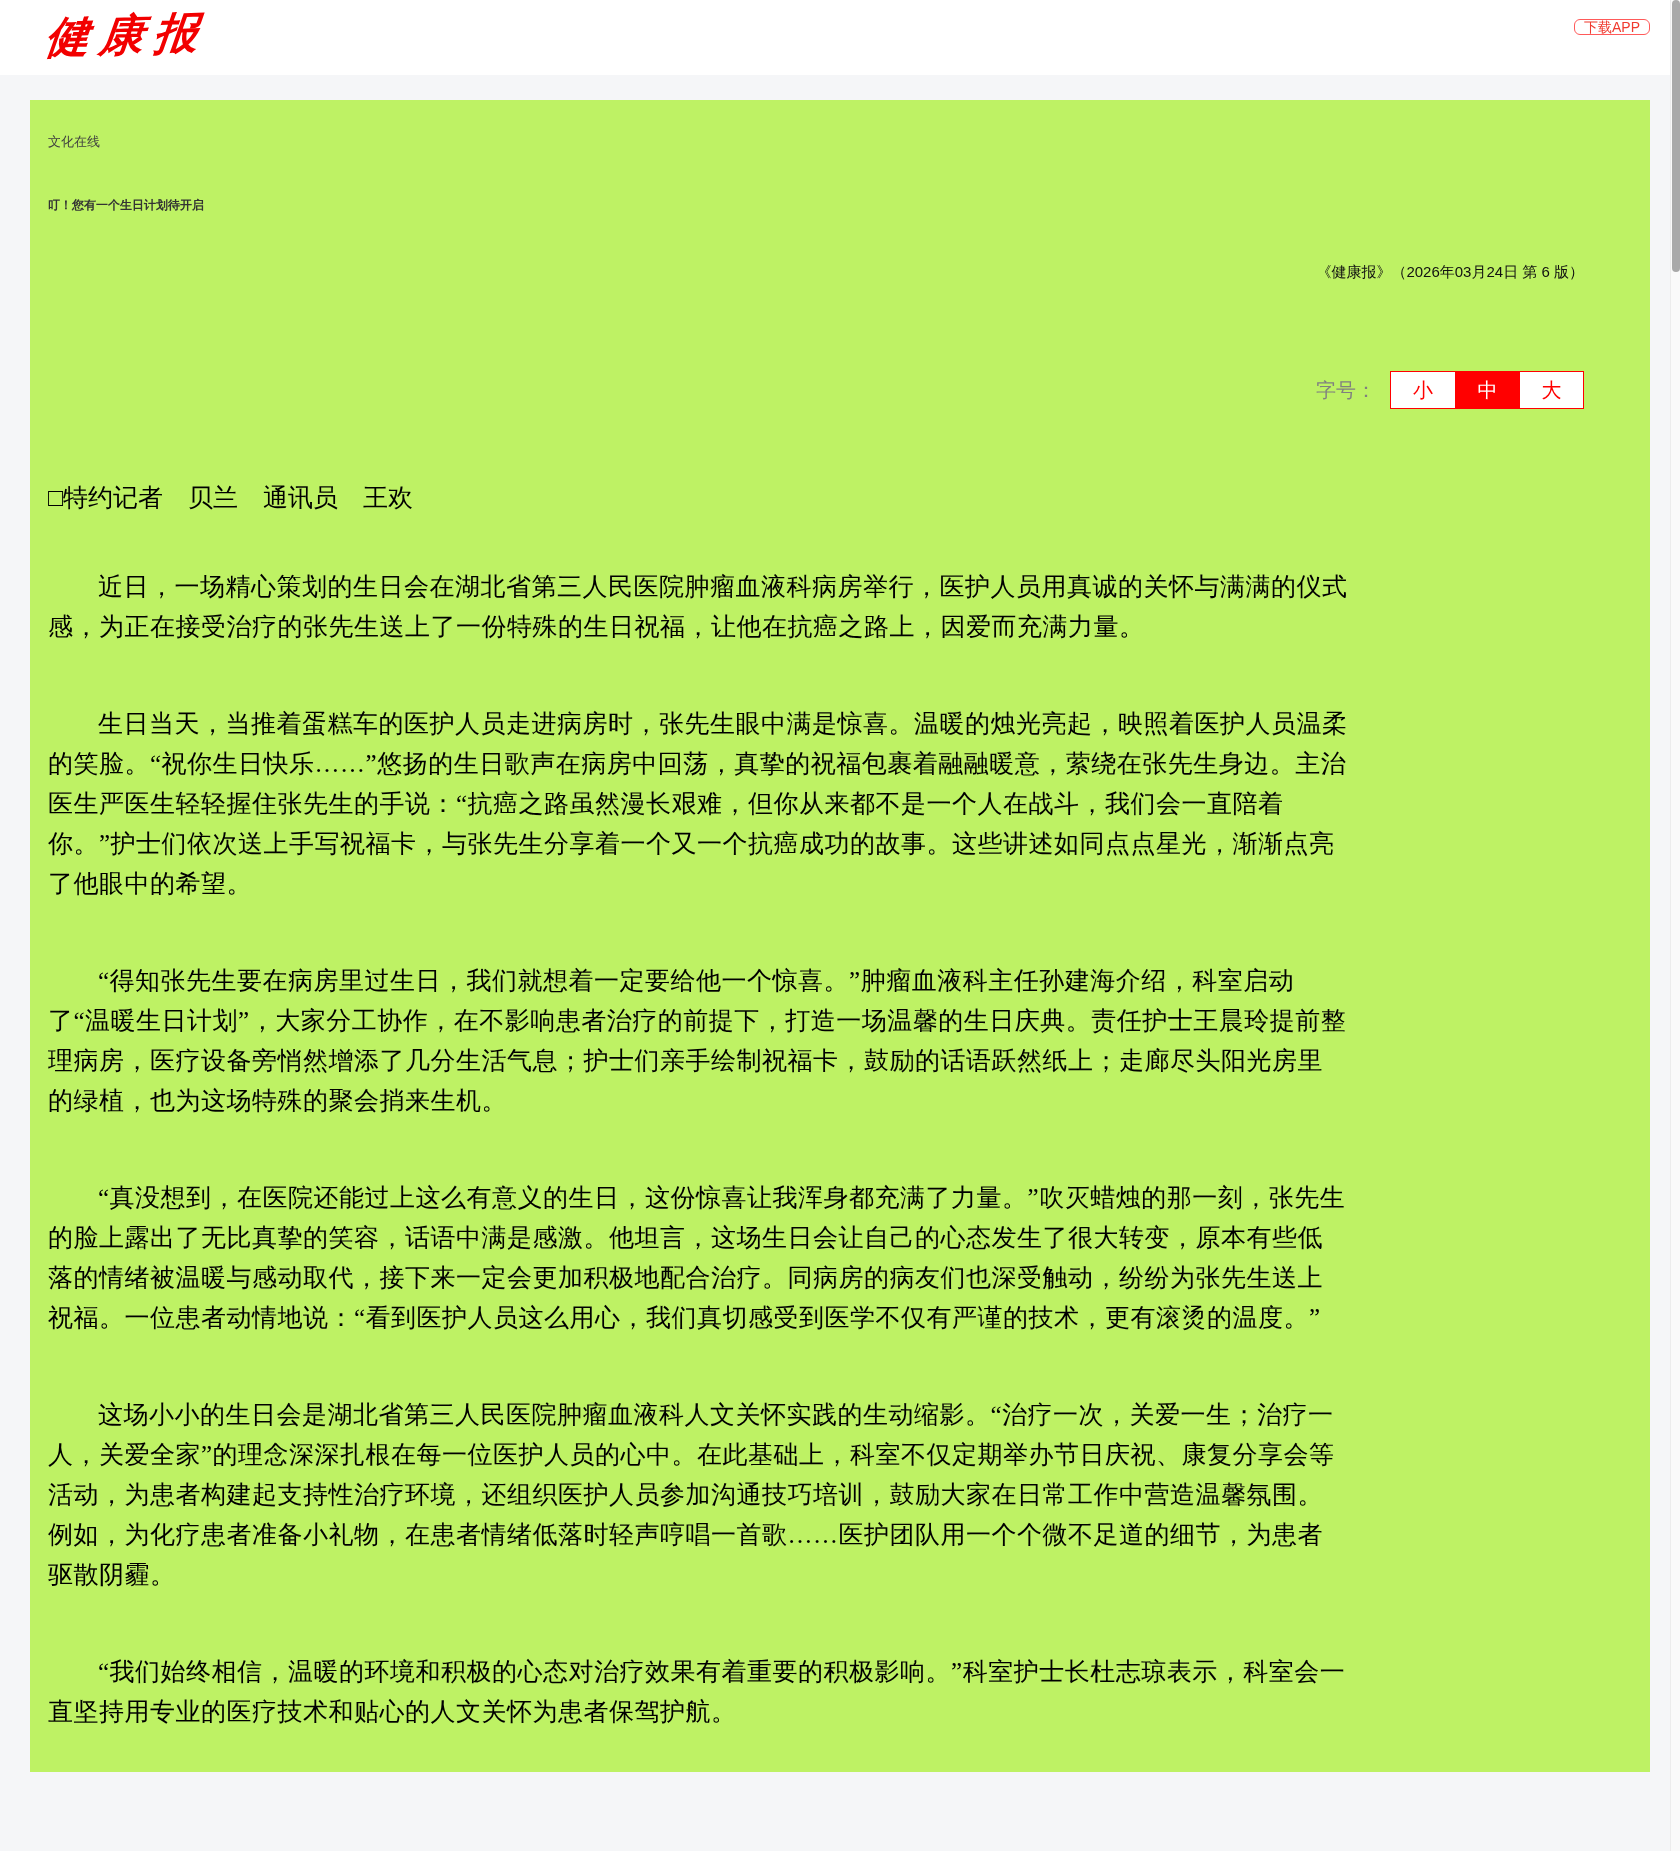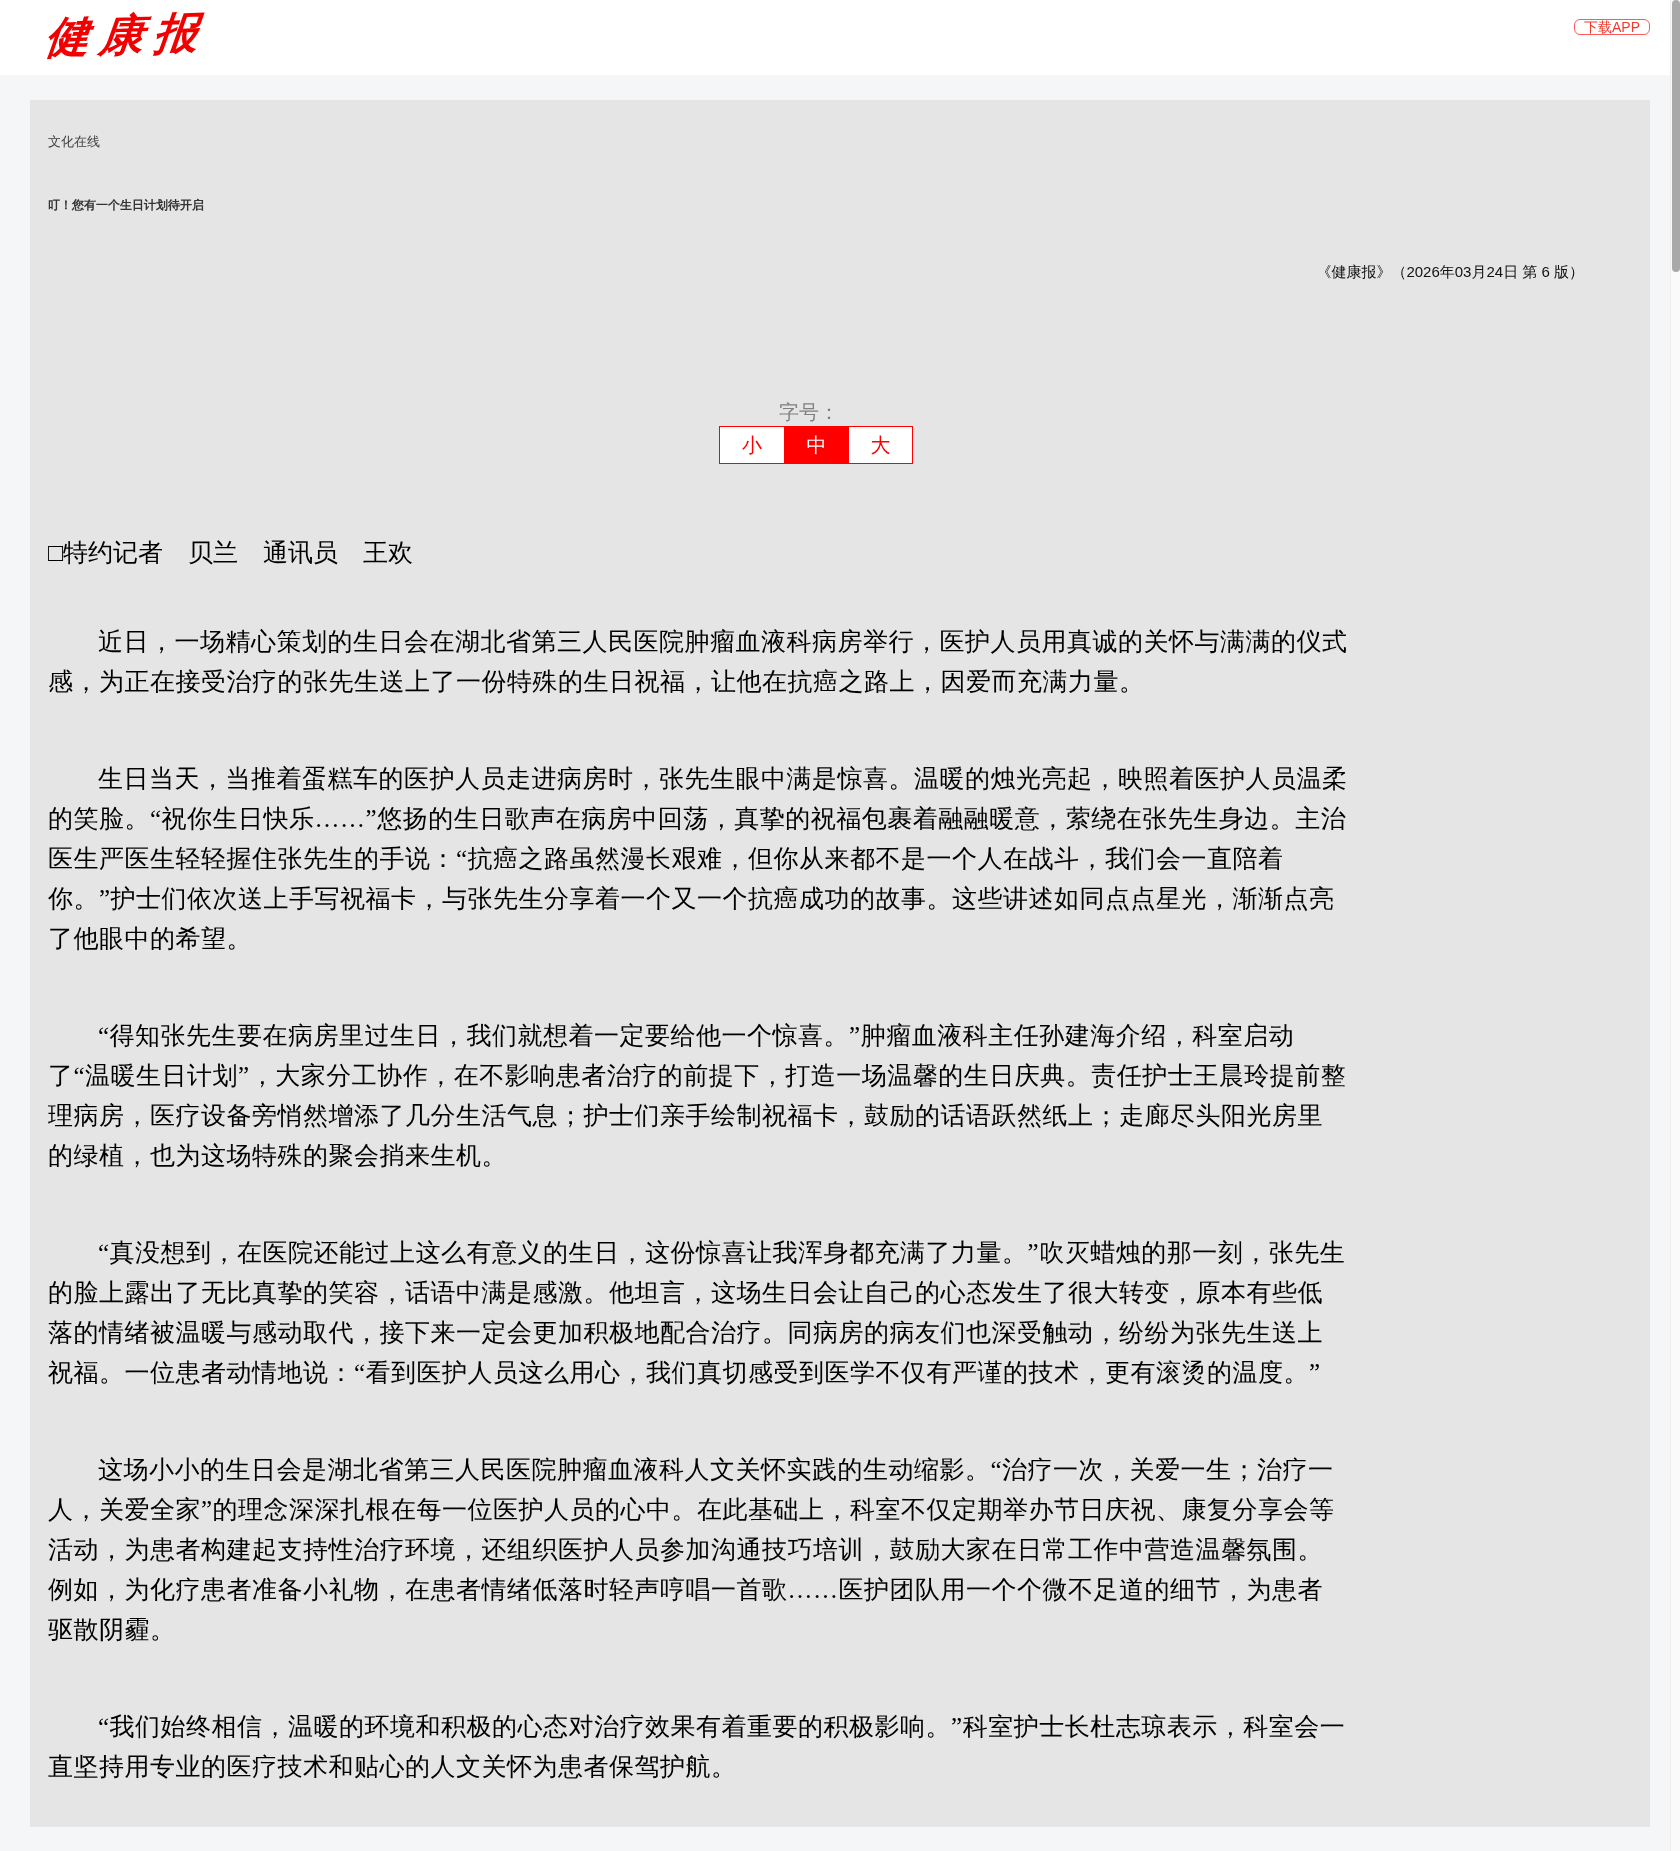--- a/index.html
+++ b/index.html
@@ -40,37 +40,37 @@
     position:absolute;right:0;top:0;width:10px;height:1851px;
     background:#fafafa;border-left:1px solid #ececec;z-index:50;
   }
   .scrollbar-thumb{
     position:absolute;top:0;left:1px;width:8px;height:272px;
     background:#a9a9a9;border-radius:4px;
   }
   
   .card{
     margin:25px 30px 0 30px;
-    background:#e5e5e5;
+    background:#bef264;
     padding:33px 66px 26px 18px;
   }
   .category{
     font-size:13px;color:#404040;line-height:18px;
   }
   .article-title{
     margin-top:42px;
     font-size:12px;font-weight:bold;color:#333333;line-height:24px;
   }
   .source-row{
     margin-top:44px;text-align:right;
     font-size:15px;color:#111111;line-height:22px;
   }
   .fontsize-row{
-    margin-top:116px;
-    display:flex;justify-content:flex-end;align-items:center;flex-direction:column;
+    margin-top:88px;
+    display:flex;justify-content:flex-end;align-items:center;
   }
   .fontsize-label{
     font-size:20px;color:#808080;margin-right:14px;
   }
   .fontsize-group{
     display:flex;border:1px solid var(--accent);
   }
   .fs-btn{
     width:64px;height:36px;line-height:36px;text-align:center;
     font-size:20px;color:var(--accent);background:#ffffff;

